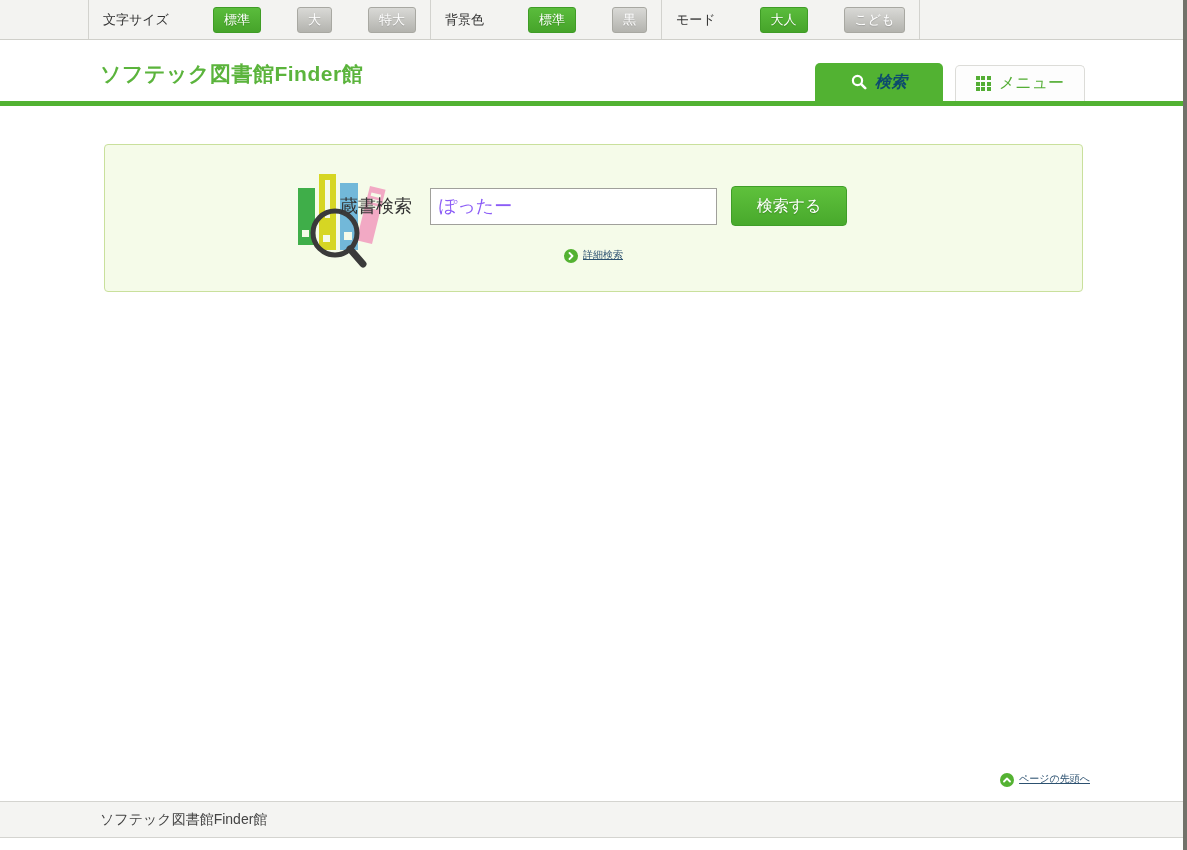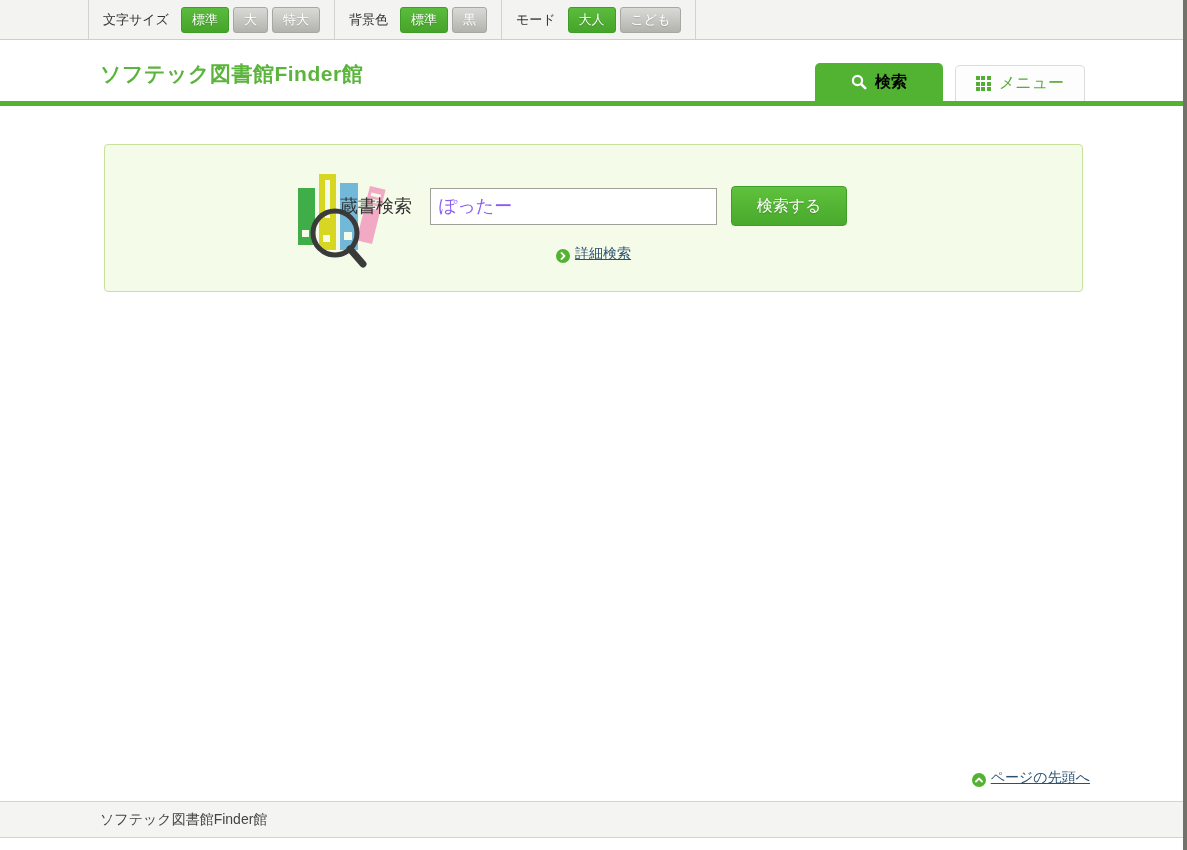--- a/index.html
+++ b/index.html
@@ -12,32 +12,32 @@
   
   .toolbar { height:40px; background:#f3f3f1; border-bottom:1px solid #cfcfca;
     display:flex; align-items:stretch; }
   .tb-spacer { width:88px; }
   .tb-divider { width:1px; background:#d2d2ce; }
   .tb-group { display:flex; align-items:center; padding:0 14px; gap:4px; }
   .tb-label { font-size:13px; color:#333; margin-right:8px; white-space:nowrap; }
   .tb-btn { border:1px solid #a8a8a2; border-radius:3px; color:#fff; font-size:13px;
     padding:3px 10px; cursor:pointer; white-space:nowrap;
     background:linear-gradient(#d9d9d6,#b3b3ae); text-shadow:0 1px 1px rgba(120,120,120,.4);
-    font-family:inherit; }
+    font-family:inherit;margin-left:32px; }
   .tb-btn.active { background:linear-gradient(#5abc3c,#46a42a); border-color:#3f9c26;
     text-shadow:0 1px 1px rgba(40,110,20,.5); }
 
   
   .header { position:relative; height:61px; background:#fff; }
   .site-title { position:absolute; left:100px; top:50%; transform:translateY(-38%);
     font-size:21px; font-weight:bold; color:#5bb43c; letter-spacing:.5px; }
   .tabs { position:absolute; right:102px; bottom:0; display:flex; align-items:flex-end; gap:12px; }
   .tab { display:flex; align-items:center; justify-content:center; gap:8px;
     border-radius:5px 5px 0 0; cursor:pointer; font-size:16px; }
-  .tab-search { width:128px; height:38px; background:#52b232; color:#000000; font-weight:bold; }
+  .tab-search { width:128px; height:38px; background:#52b232; color:#0c4a6e; font-weight:bold;font-style:italic; }
   .tab-menu { width:130px; height:36px; background:#fdfdfd; border:1px solid #dcdcd8;
     border-bottom:none; color:#54ae35; }
   .grid-icon { display:inline-grid; grid-template-columns:repeat(3,4px); gap:1.5px; }
   .grid-icon span { width:4px; height:4px; background:#54ae35; }
 
   .green-bar { height:5px; background:#52b232; }
 
   
   .main { position:relative; height:657px; background:#fff;font-family:Liberation Mono, monospace; }
   .search-panel { position:relative; margin:38px 0 0 104px; width:979px; height:148px;
@@ -45,21 +45,21 @@
   .panel-icon { position:absolute; left:190px; top:24px; }
   .search-row { position:absolute; left:0; right:0; top:41px; display:flex;
     align-items:center; justify-content:center; }
   .search-label { font-size:18px; color:#333; margin-right:18px; }
   .search-input { width:287px; height:37px; border:1px solid #a0a09b; background:#fff;
     font-size:18px; padding:0 8px; color:#8b5cf6; font-family:inherit; }
   .search-btn { margin-left:14px; width:116px; height:40px; border:1px solid #3f9e28;
     border-radius:4px; background:linear-gradient(#5fc13c,#48a92c); color:#fff;
     font-size:16px; cursor:pointer; text-shadow:0 1px 1px rgba(40,110,20,.5); font-family:inherit; }
   .advanced-row { position:absolute; left:0; right:0; top:100px; text-align:center; }
-  .link { color:#2c5170; font-size:14px; text-decoration:underline; cursor:pointer; }
+  .link { color:#2c5170; font-size:10px; text-decoration:underline; cursor:pointer; }
   .circle-icon { display:inline-flex; width:14px; height:14px; border-radius:50%;
     background:#54b232; color:#fff; align-items:center; justify-content:center;
     vertical-align:-2px; margin-right:5px; }
   .pagetop { position:absolute; right:97px; bottom:14px; white-space:nowrap; }
 
   
   .footer { height:37px; background:#f4f4f2; border-top:1px solid #d4d4d0;
     border-bottom:1px solid #d4d4d0; display:flex; align-items:center; padding-left:100px; }
   .footer-text { font-size:14px; color:#444; }
 </style>

